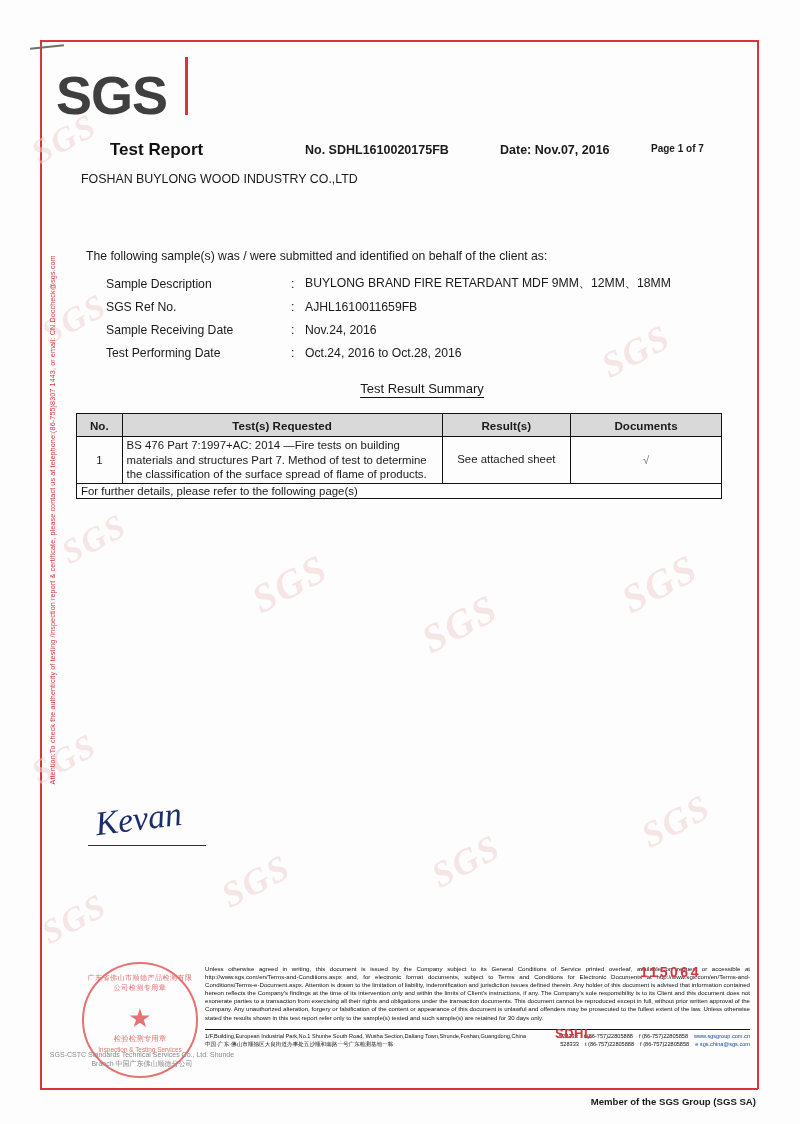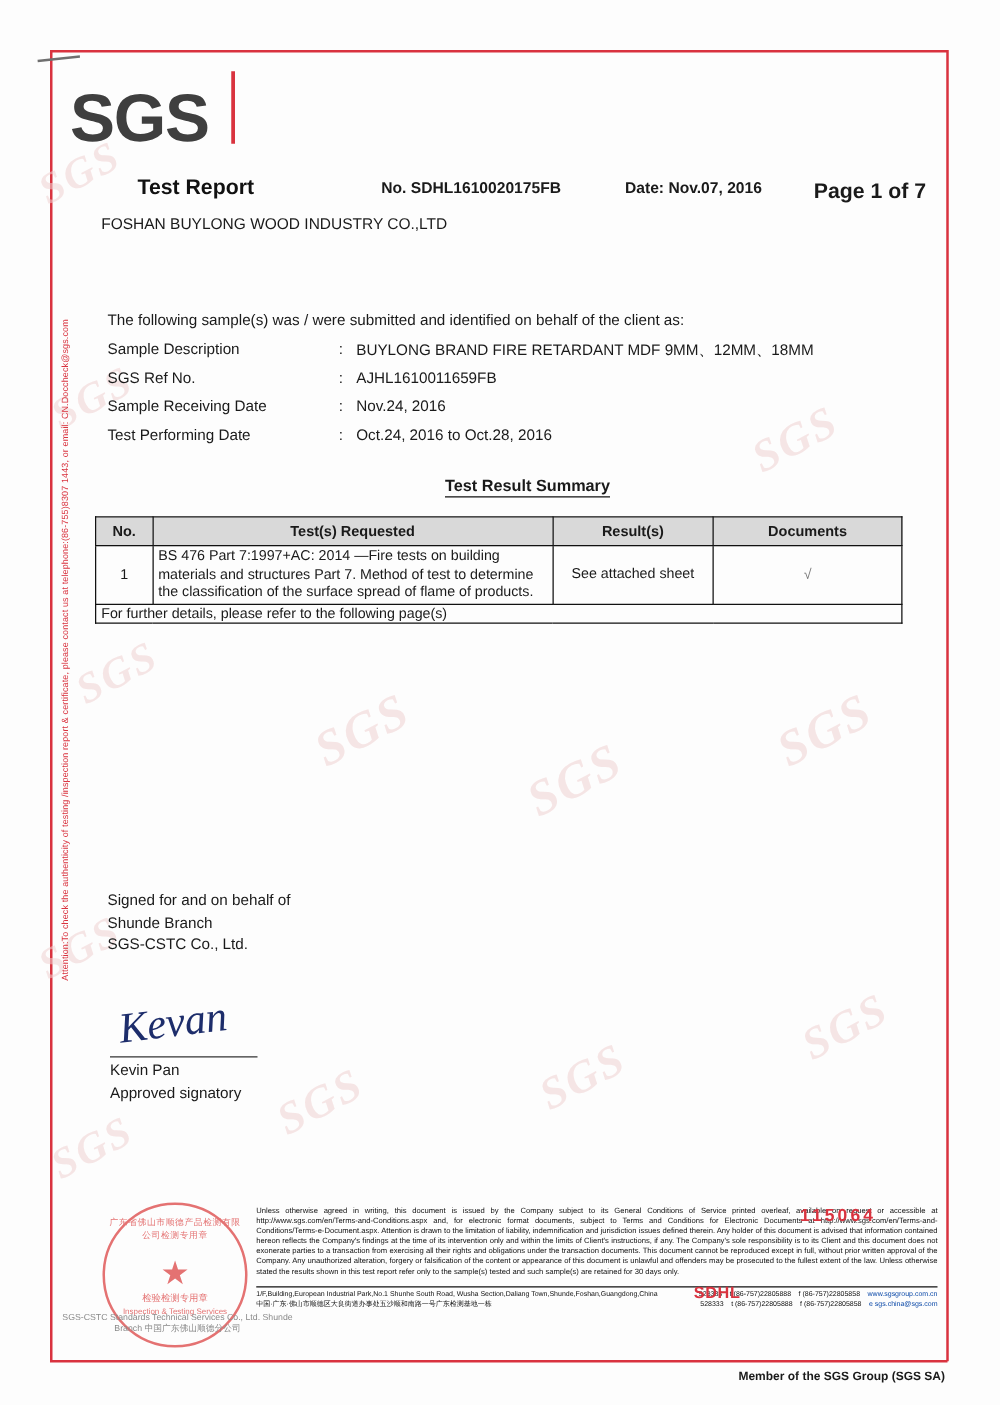--- a/index.html
+++ b/index.html
@@ -106,21 +106,21 @@
     position: absolute;
     left: 500px;
     top: 143px;
     font-size: 12.5px;
     font-weight: bold;
   }
   .hdr-page {
     position: absolute;
     left: 651px;
     top: 143px;
-    font-size: 17px;
+    font-size: 10px;
     font-weight: bold;
     text-align: right;
   }
 
   .client-line1 {
     position: absolute;
     left: 81px;
     top: 172px;
     font-size: 12.4px;
   }
@@ -142,35 +142,36 @@
   .info {
     position: absolute;
     left: 86px;
     top: 272px;
     width: 640px;
     font-size: 12.2px;
   }
   .info-row {
     display: flex;
     height: 23px;
-    align-items: flex-start;
+    align-items: center;
+    margin-left: 20px;
   }
   .info-label { width: 185px; }
   .info-colon { width: 14px; }
   .info-value { flex: 1; }
 
   
   .summary-title {
     position: absolute;
     left: 0;
     right: 0;
     top: 381px;
     text-align: center;
     font-size: 13px;
-    font-weight: bold;
+    font-weight: normal;
     padding-left: 44px;
   }
   .summary-title span {
     border-bottom: 1.4px solid #111;
     padding-bottom: 1px;
   }
 
   
   .res-table {
     position: absolute;
@@ -425,31 +426,22 @@
         <td class="cell-test">BS 476 Part 7:1997+AC: 2014 —Fire tests on building materials and structures Part 7. Method of test to determine the classification of the surface spread of flame of products.</td>
         <td class="cell-res">See attached sheet</td>
         <td class="cell-com">√</td>
       </tr>
       <tr>
         <td class="further" colspan="4">For further details, please refer to the following page(s)</td>
       </tr>
     </tbody>
   </table>
 
-  <div class="sig-block">
-    <div>Signed for and on behalf of</div>
-    <div>Shunde Branch</div>
-    <div>SGS-CSTC Co., Ltd.</div>
-  </div>
   <div class="sig-mark">Kevan</div>
   <div class="sig-line"></div>
-  <div class="sig-name">
-    <div>Kevin Pan</div>
-    <div>Approved signatory</div>
-  </div>
 
   <div class="stamp">
     <div class="arc-top">广东省佛山市顺德产品检测有限公司检测专用章</div>
     <div class="star">★</div>
     <div class="arc-mid">检验检测专用章</div>
     <div class="arc-bot">Inspection &amp; Testing Services</div>
   </div>
   <div class="stamp-caption">SGS-CSTC Standards Technical Services Co., Ltd. Shunde Branch 中国广东佛山顺德分公司</div>
 
   <div class="footer-legal">Unless otherwise agreed in writing, this document is issued by the Company subject to its General Conditions of Service printed overleaf, available on request or accessible at http://www.sgs.com/en/Terms-and-Conditions.aspx and, for electronic format documents, subject to Terms and Conditions for Electronic Documents at http://www.sgs.com/en/Terms-and-Conditions/Terms-e-Document.aspx. Attention is drawn to the limitation of liability, indemnification and jurisdiction issues defined therein. Any holder of this document is advised that information contained hereon reflects the Company's findings at the time of its intervention only and within the limits of Client's instructions, if any. The Company's sole responsibility is to its Client and this document does not exonerate parties to a transaction from exercising all their rights and obligations under the transaction documents. This document cannot be reproduced except in full, without prior written approval of the Company. Any unauthorized alteration, forgery or falsification of the content or appearance of this document is unlawful and offenders may be prosecuted to the fullest extent of the law. Unless otherwise stated the results shown in this test report refer only to the sample(s) tested and such sample(s) are retained for 30 days only.</div>

